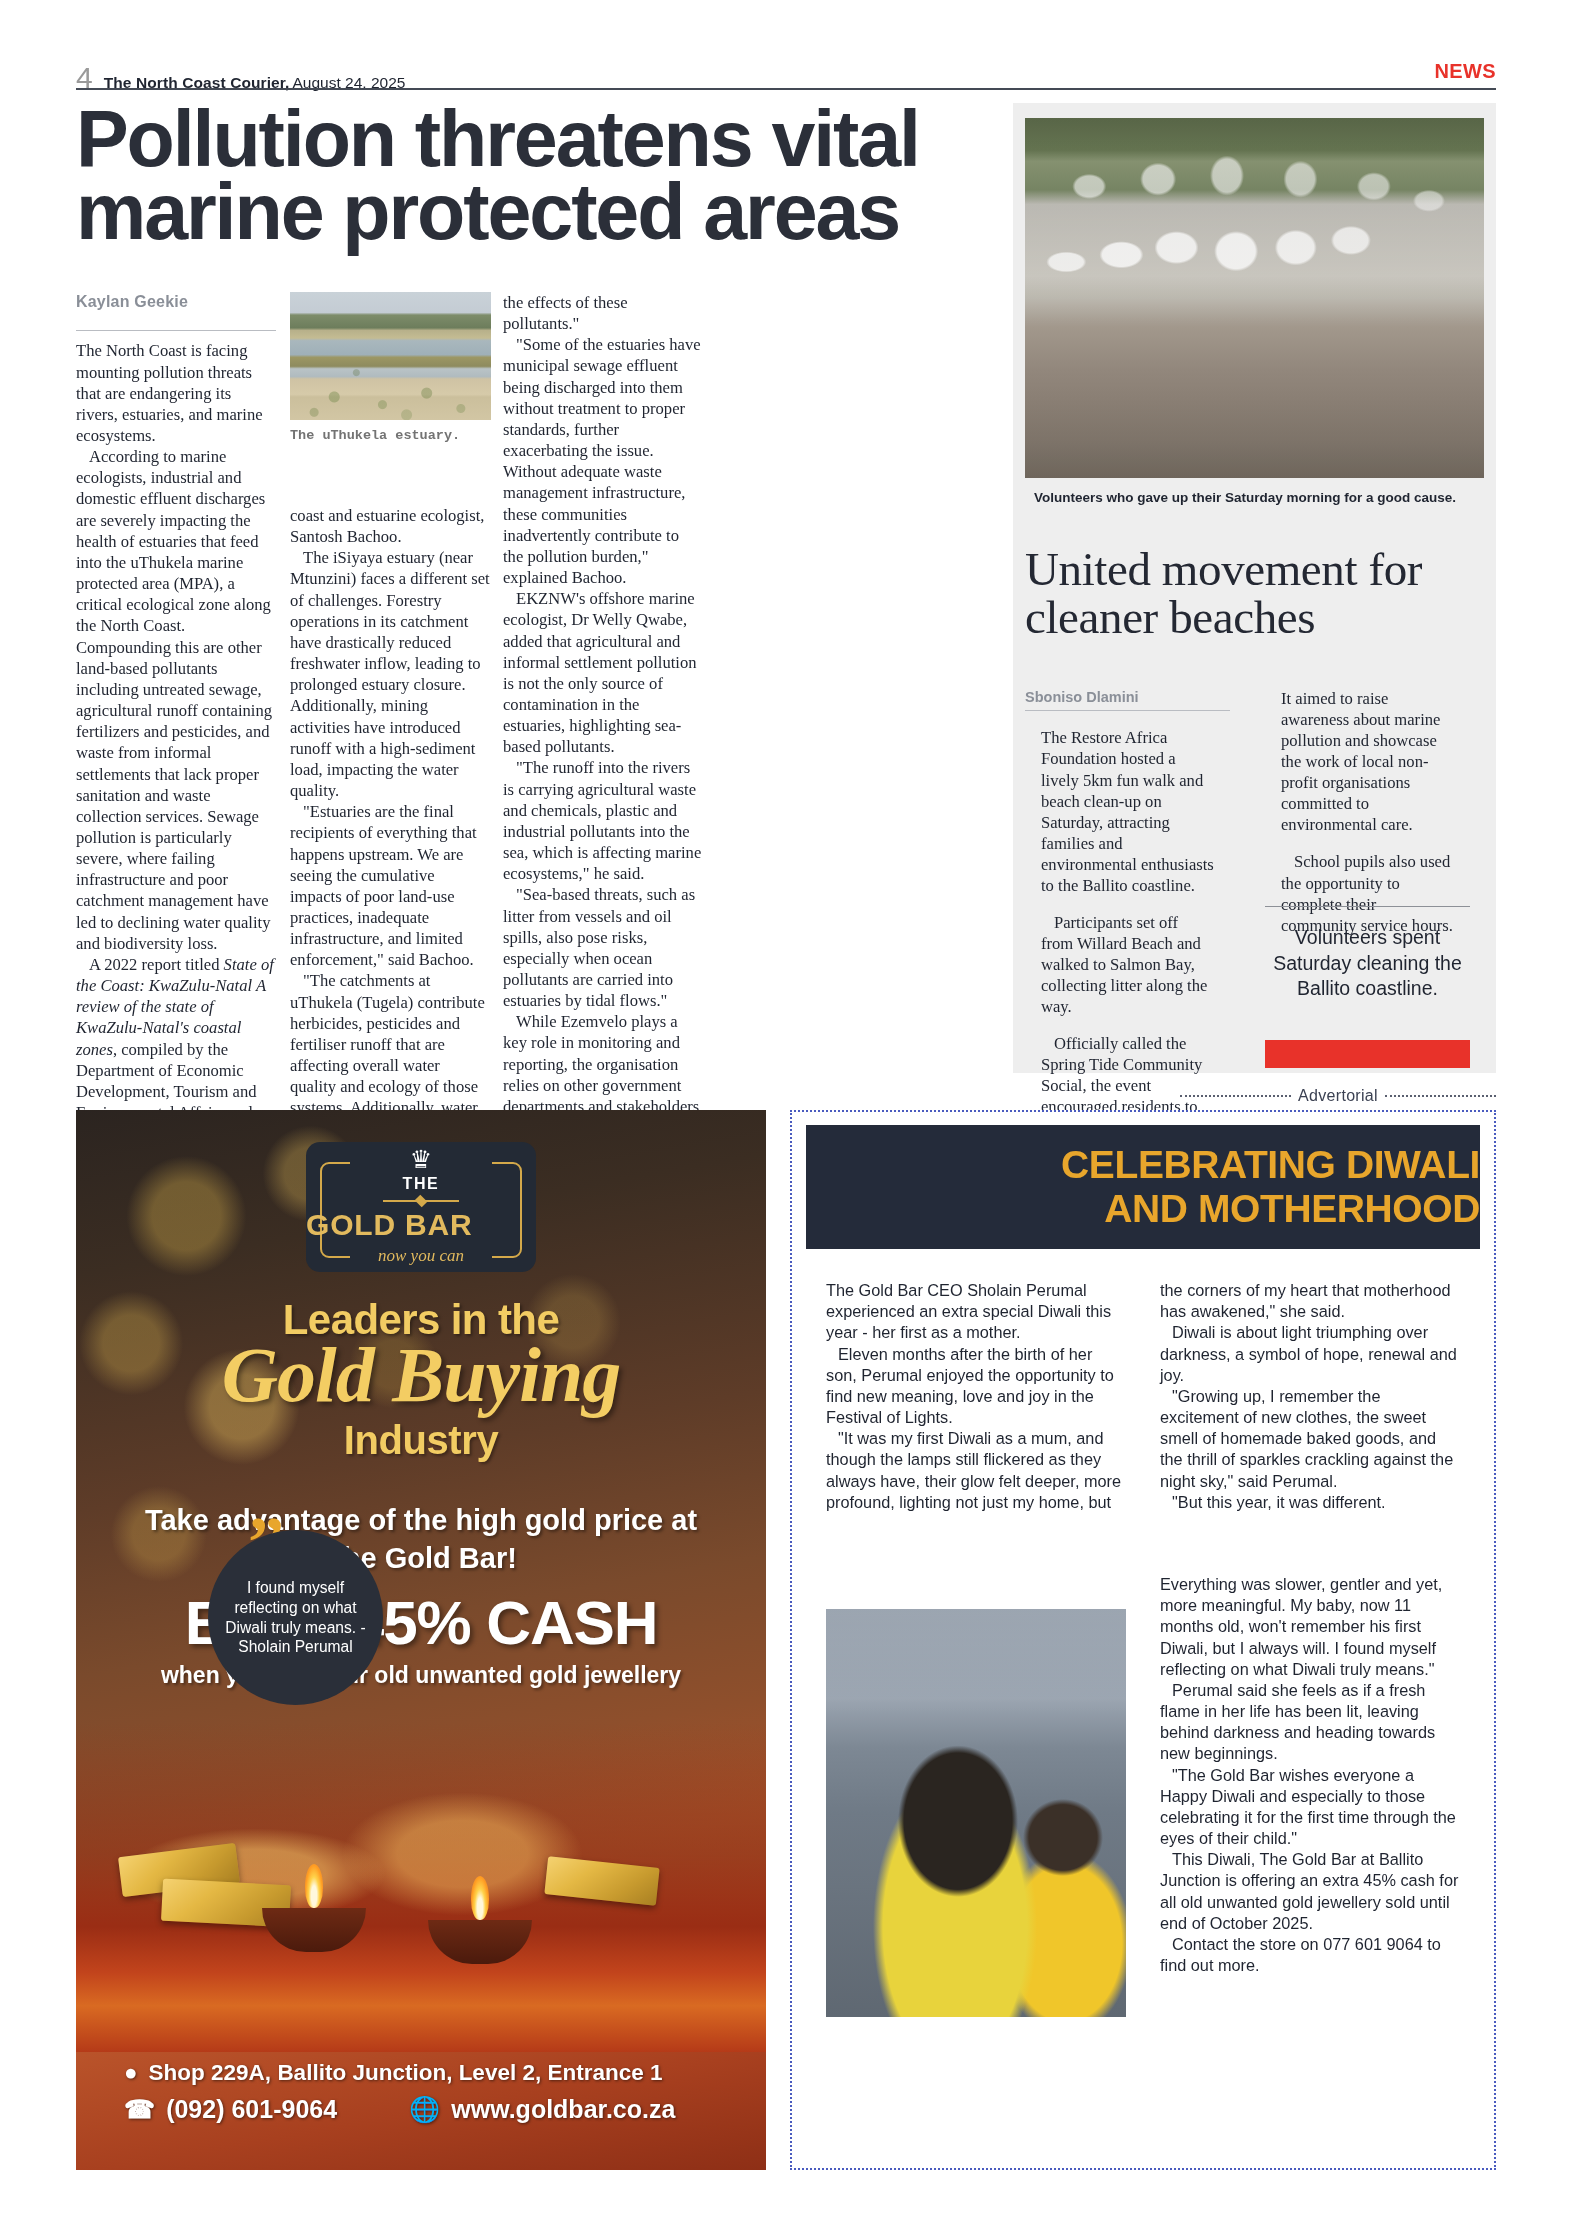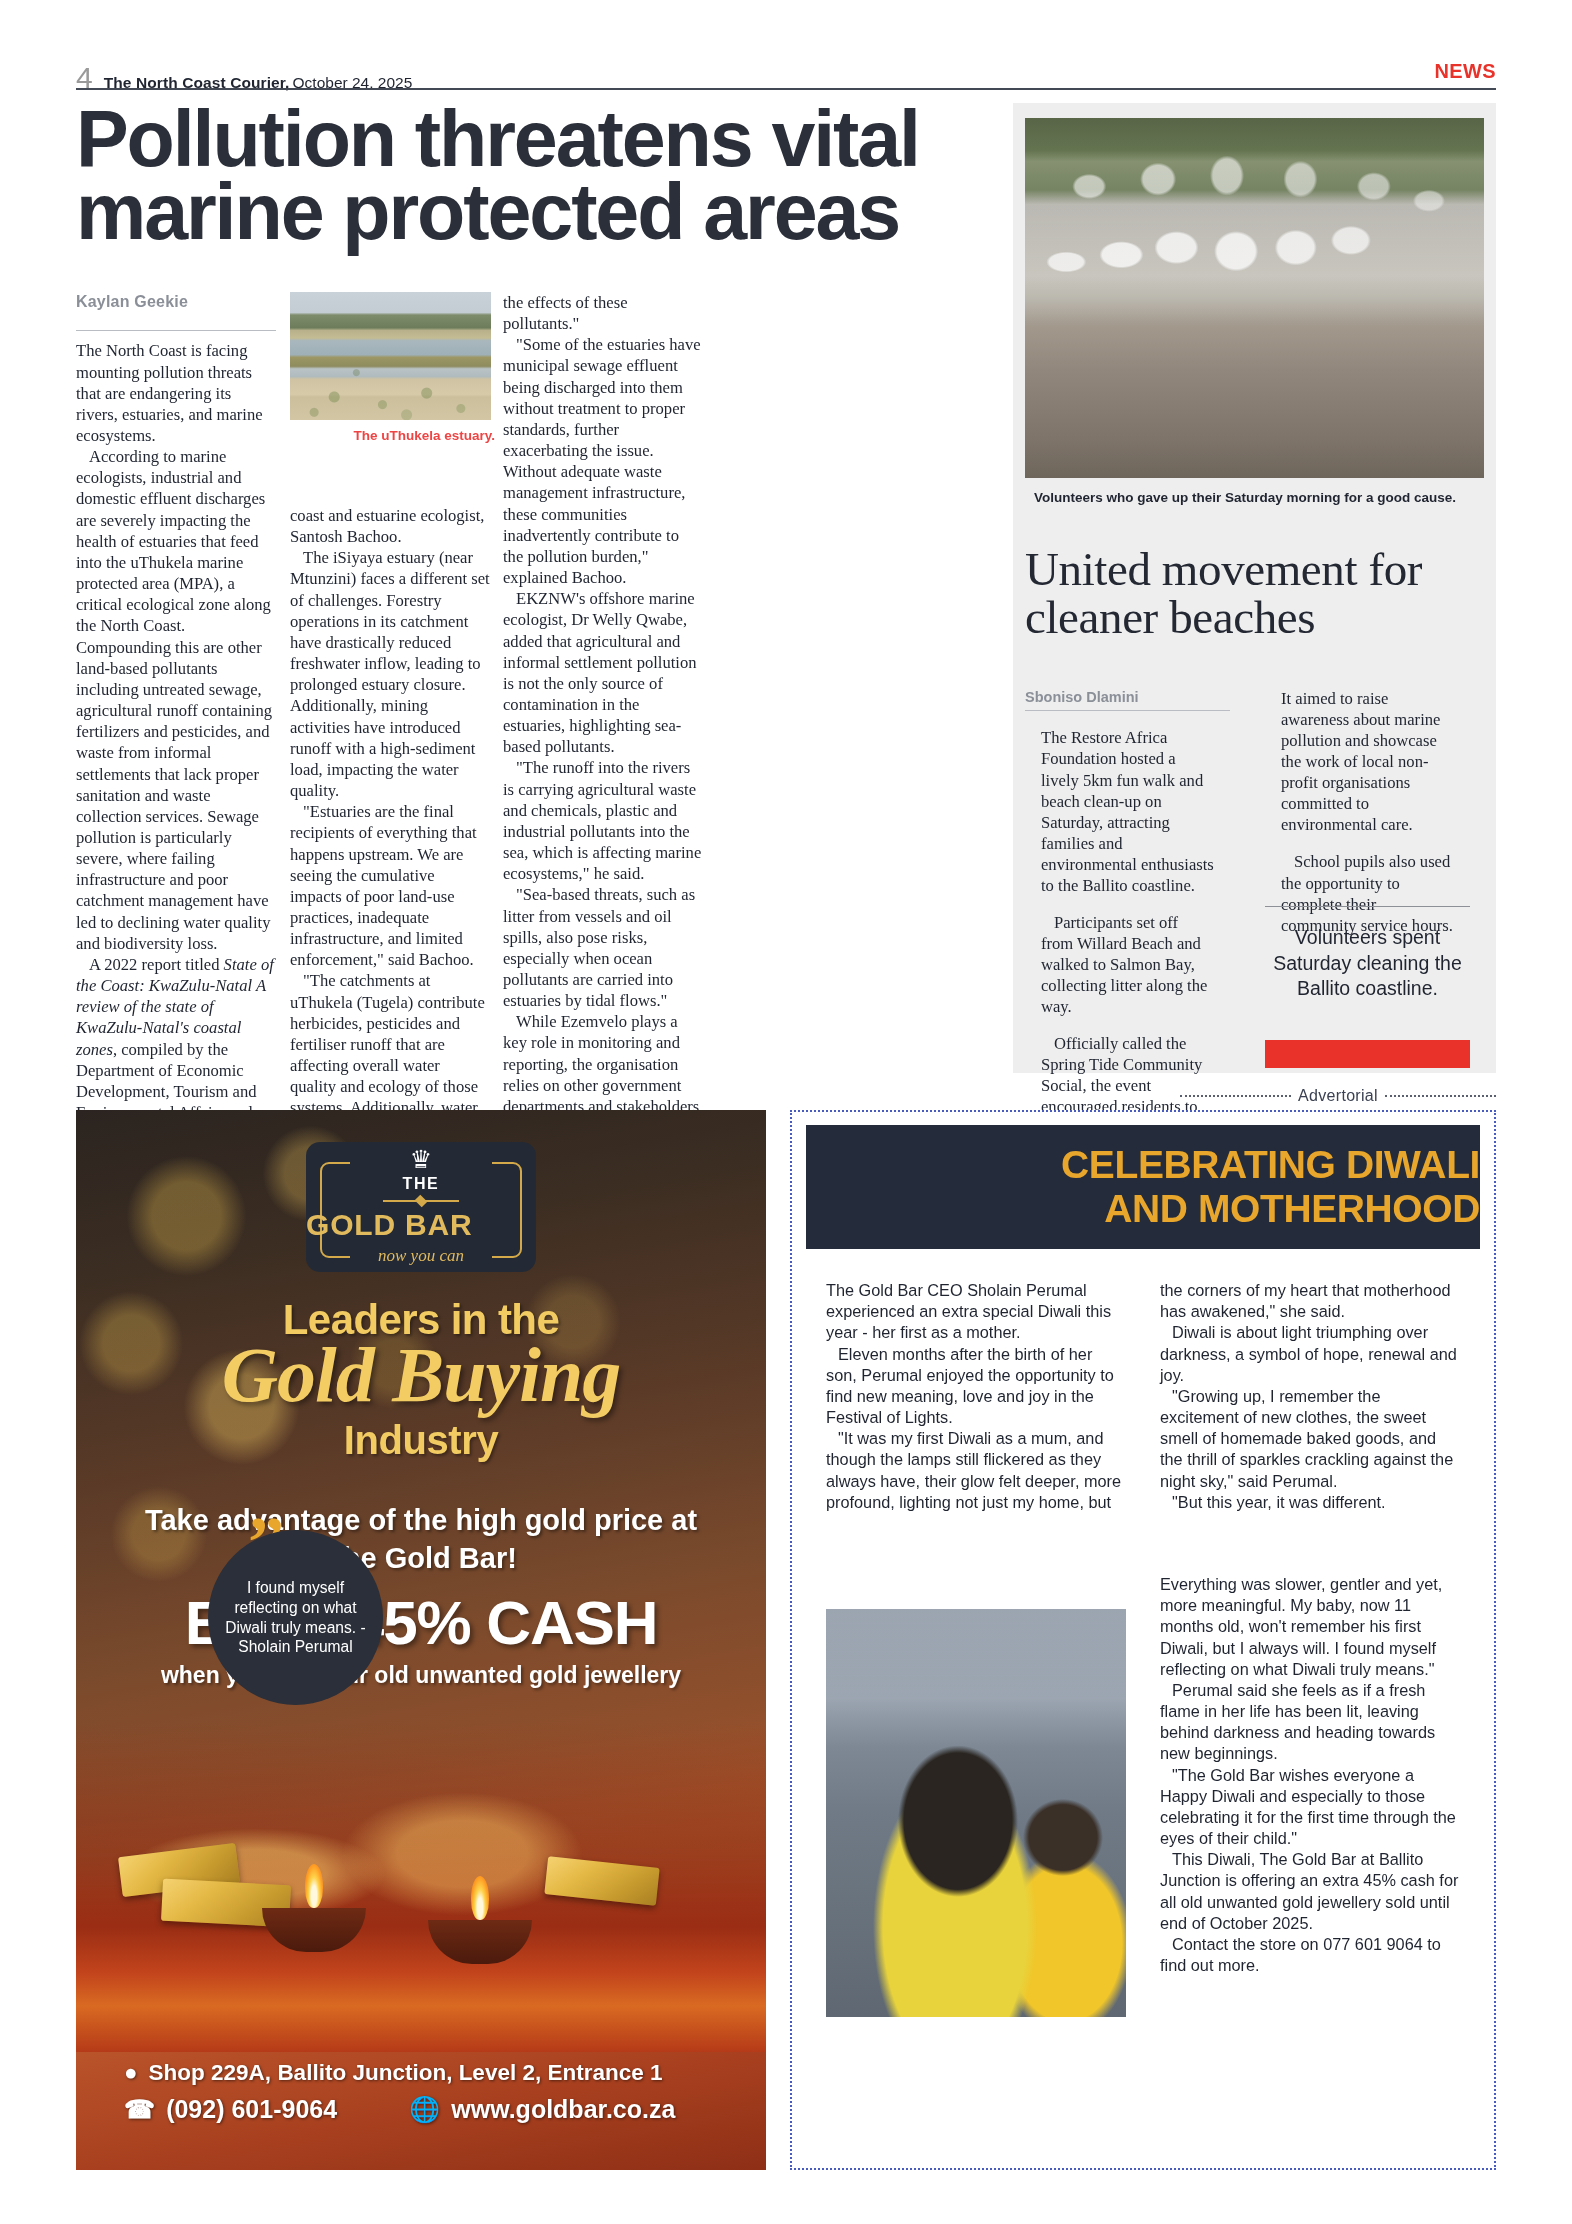--- a/index.html
+++ b/index.html
@@ -86,22 +86,22 @@
       radial-gradient(circle at 22% 82%, rgba(120,140,80,.45) 0 5px, transparent 6px),
       radial-gradient(circle at 46% 88%, rgba(120,140,80,.4) 0 4px, transparent 5px),
       radial-gradient(circle at 68% 79%, rgba(110,130,70,.4) 0 5px, transparent 6px),
       radial-gradient(circle at 85% 91%, rgba(120,140,80,.35) 0 4px, transparent 5px),
       radial-gradient(circle at 12% 94%, rgba(110,130,70,.35) 0 4px, transparent 5px),
       radial-gradient(circle at 58% 96%, rgba(120,140,80,.3) 0 5px, transparent 6px),
       radial-gradient(circle at 33% 63%, rgba(90,110,60,.3) 0 3px, transparent 4px);
   }
   .photo-caption {
     position:absolute; left:290px; top:428px; width:205px;
-    font-family:Liberation Sans, sans-serif;
-    font-size:13.5px; font-weight:700; color:#ef4444; line-height:1.25;text-align:right;
+    font-family:Liberation Mono, monospace;
+    font-size:13.5px; font-weight:700; color:#737373; line-height:1.25;
   }
 
   
   .feature-box {
     position:absolute; left:1013px; top:103px; width:483px; height:970px;
     background:#eeeeee;
   }
   .volunteers-photo {
     position:absolute; left:1025px; top:118px; width:459px; height:360px;
     background:
@@ -349,21 +349,21 @@
     font-family:"Liberation Serif", serif;
     font-size:72px; color:#e8a62c; line-height:1; font-weight:700;
   }
 </style>
 </head>
 <body>
 
 <div class="masthead">
   <span class="folio">4</span>
   <span class="masthead-title">The North Coast Courier,</span>
-  <span class="masthead-date">October 24, 2025</span>
+  <span class="masthead-date">August 24, 2025</span>
 </div>
 <div class="section-label">NEWS</div>
 <div class="masthead-rule"></div>
 
 <h1 class="headline">Pollution threatens vital marine protected areas</h1>
 
 <div class="estuary-photo"></div>
 <div class="photo-caption">The uThukela estuary.</div>
 
 <div class="col" id="col1">

